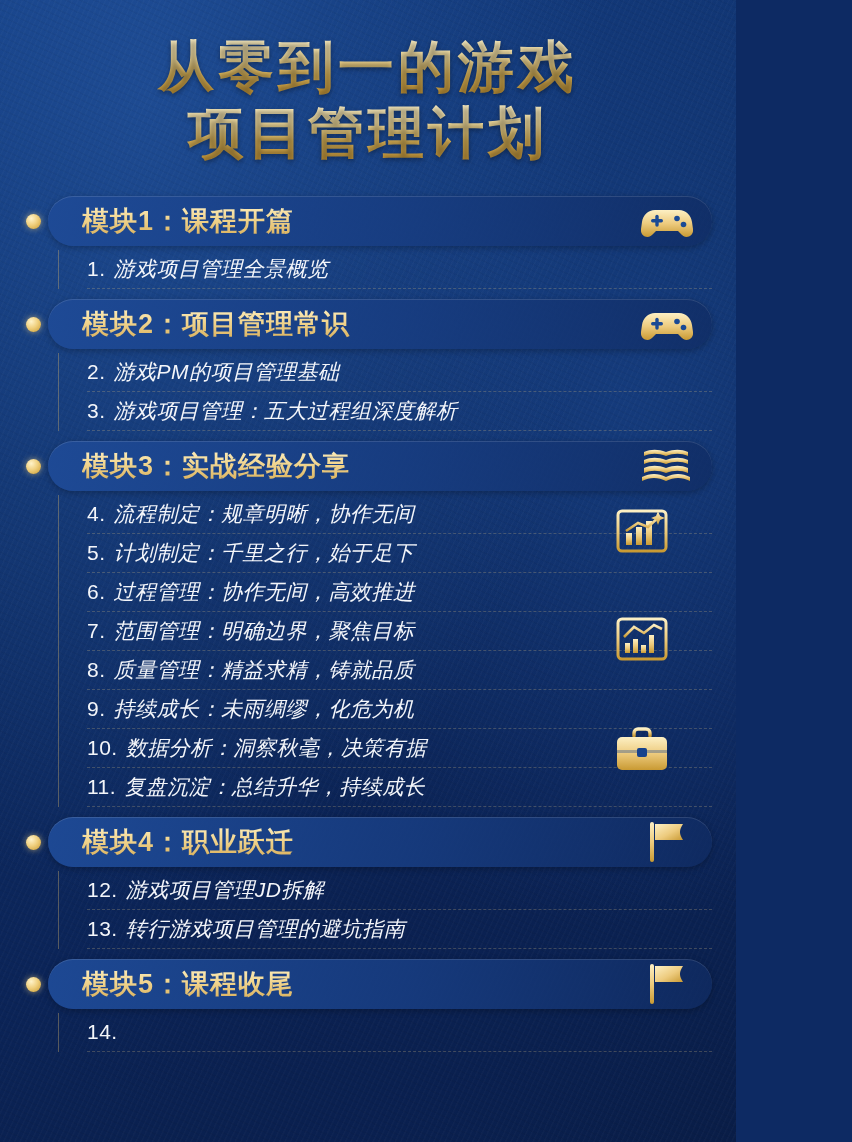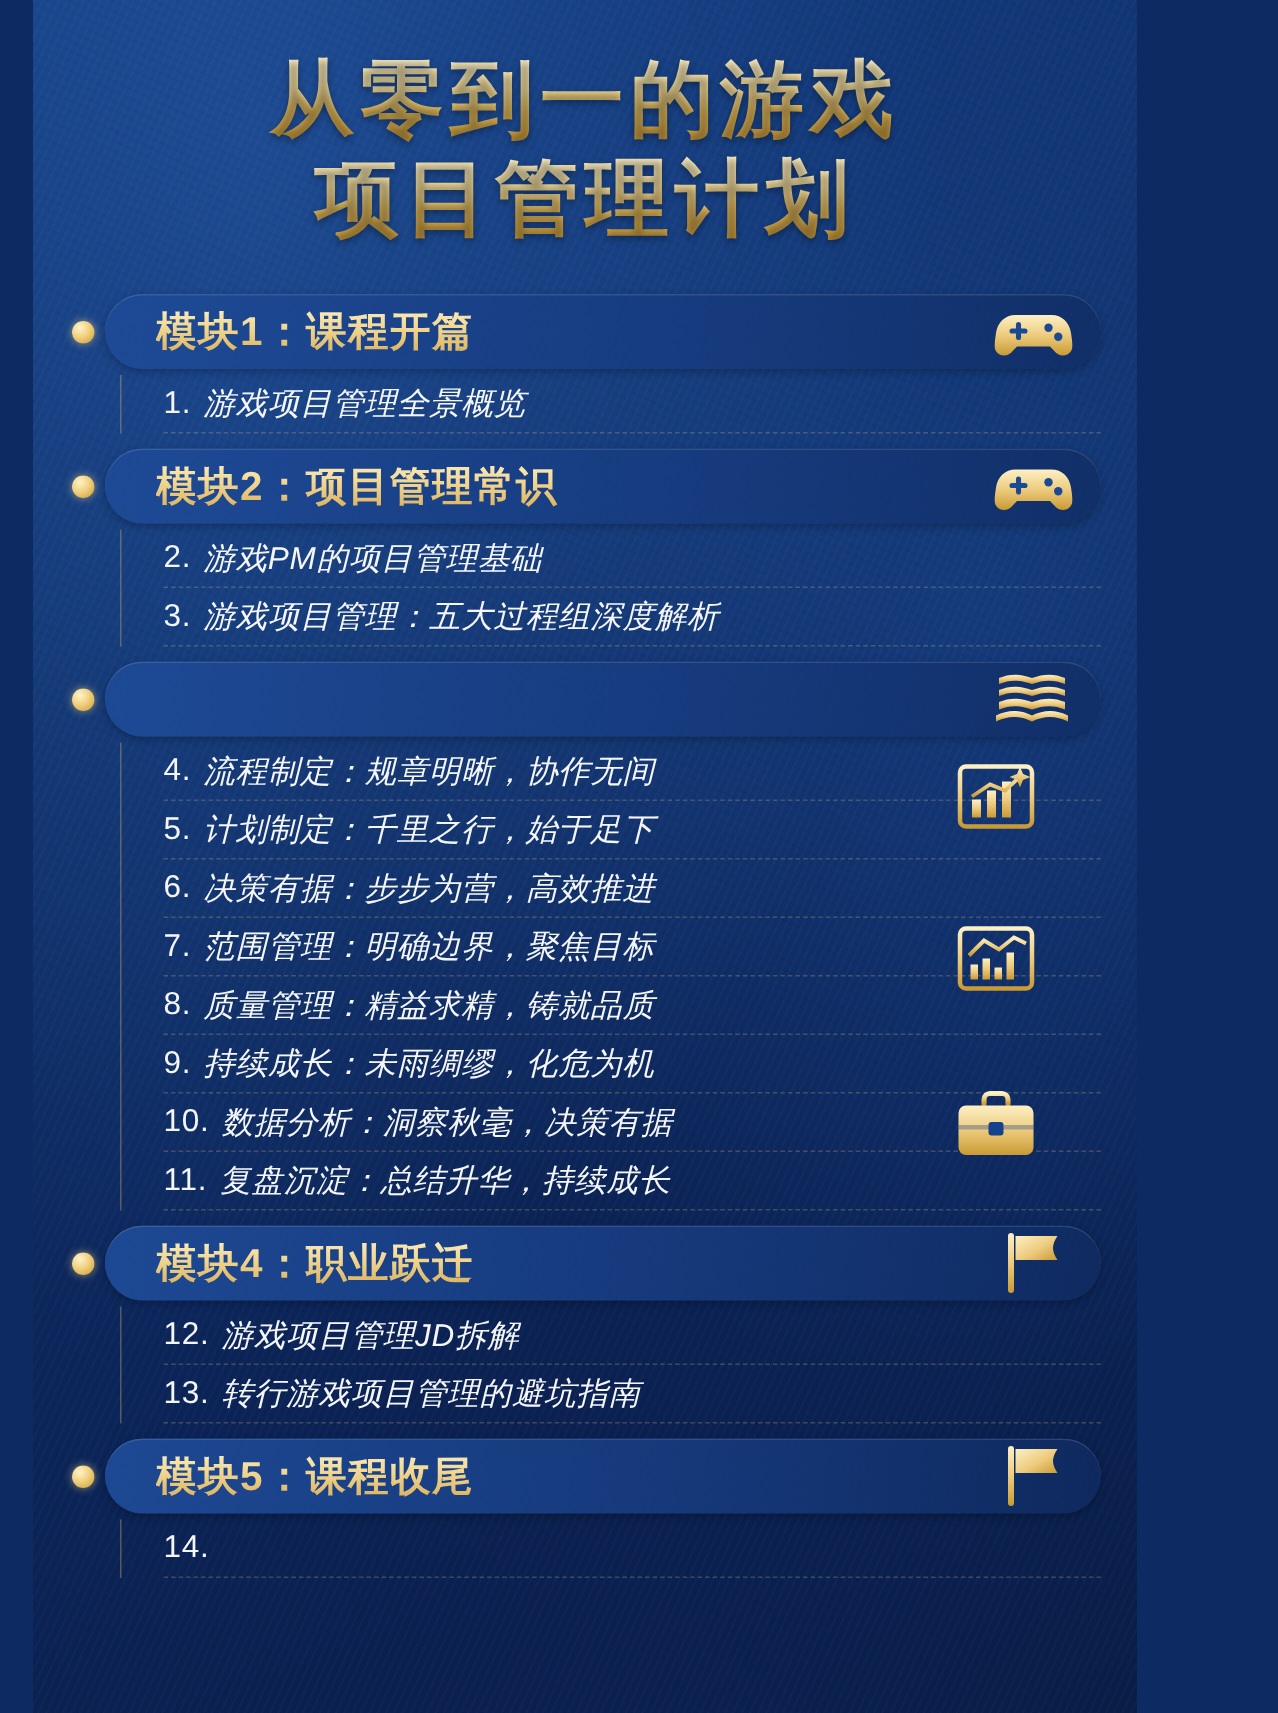--- a/index.html
+++ b/index.html
@@ -17,21 +17,20 @@
     position: relative;
     width: 736px;
     height: 1142px;
     box-sizing: border-box;
     background:
       radial-gradient(ellipse at 20% 8%, rgba(40,92,170,0.55) 0%, rgba(13,42,99,0) 55%),
       radial-gradient(ellipse at 85% 35%, rgba(30,78,155,0.45) 0%, rgba(13,42,99,0) 50%),
       radial-gradient(ellipse at 50% 100%, rgba(10,32,80,0.9) 0%, rgba(13,42,99,0) 60%),
       linear-gradient(160deg, #123a7d 0%, #0e2e66 35%, #0b2458 70%, #091d47 100%);
     overflow: hidden;
-    margin-left: 22px;
   }
   .poster::before {
     content: "";
     position: absolute;
     inset: 0;
     background-image:
       repeating-linear-gradient(115deg, rgba(255,255,255,0.018) 0px, rgba(255,255,255,0.018) 1px, rgba(0,0,0,0) 2px, rgba(0,0,0,0) 5px),
       repeating-linear-gradient(25deg, rgba(0,0,0,0.035) 0px, rgba(0,0,0,0.035) 1px, rgba(0,0,0,0) 2px, rgba(0,0,0,0) 6px);
     pointer-events: none;
   }
@@ -215,41 +214,42 @@
         <div class="lesson">
           <span class="num">3.</span>
           <span class="txt">游戏项目管理：五大过程组深度解析</span>
         </div>
       </div>
     </div>
 
     <div class="module">
       <div class="module-header">
         <span class="bullet"></span>
+        <span class="module-title">模块3：实战经验分享</span>
         <span class="module-icon">
           <svg width="52" height="40" viewBox="0 0 52 40">
             <path fill="url(#goldGrad)" d="M3 6c7-3 14-3 22 0 8-3 15-3 22 0v4c-7-3-14-3-22 0-8-3-15-3-22 0V6z"></path>
             <path fill="url(#goldGrad)" d="M3 14c7-3 14-3 22 0 8-3 15-3 22 0v4c-7-3-14-3-22 0-8-3-15-3-22 0v-4z"></path>
             <path fill="url(#goldGrad)" d="M3 22c7-3 14-3 22 0 8-3 15-3 22 0v5c-7-3-14-3-22 0-8-3-15-3-22 0v-5z"></path>
             <path fill="url(#goldGrad)" d="M1 31c8-4 16-4 24 0 8-4 16-4 24 0v4c-8-4-16-4-24 0-8-4-16-4-24 0v-4z"></path>
           </svg>
         </span>
       </div>
       <div class="lessons">
         <div class="lesson">
           <span class="num">4.</span>
           <span class="txt">流程制定：规章明晰，协作无间</span>
         </div>
         <div class="lesson">
           <span class="num">5.</span>
           <span class="txt">计划制定：千里之行，始于足下</span>
         </div>
         <div class="lesson">
           <span class="num">6.</span>
-          <span class="txt">决策有据：步步为营，高效推进</span>
+          <span class="txt">过程管理：协作无间，高效推进</span>
         </div>
         <div class="lesson">
           <span class="num">7.</span>
           <span class="txt">范围管理：明确边界，聚焦目标</span>
         </div>
         <div class="lesson">
           <span class="num">8.</span>
           <span class="txt">质量管理：精益求精，铸就品质</span>
         </div>
         <div class="lesson">

